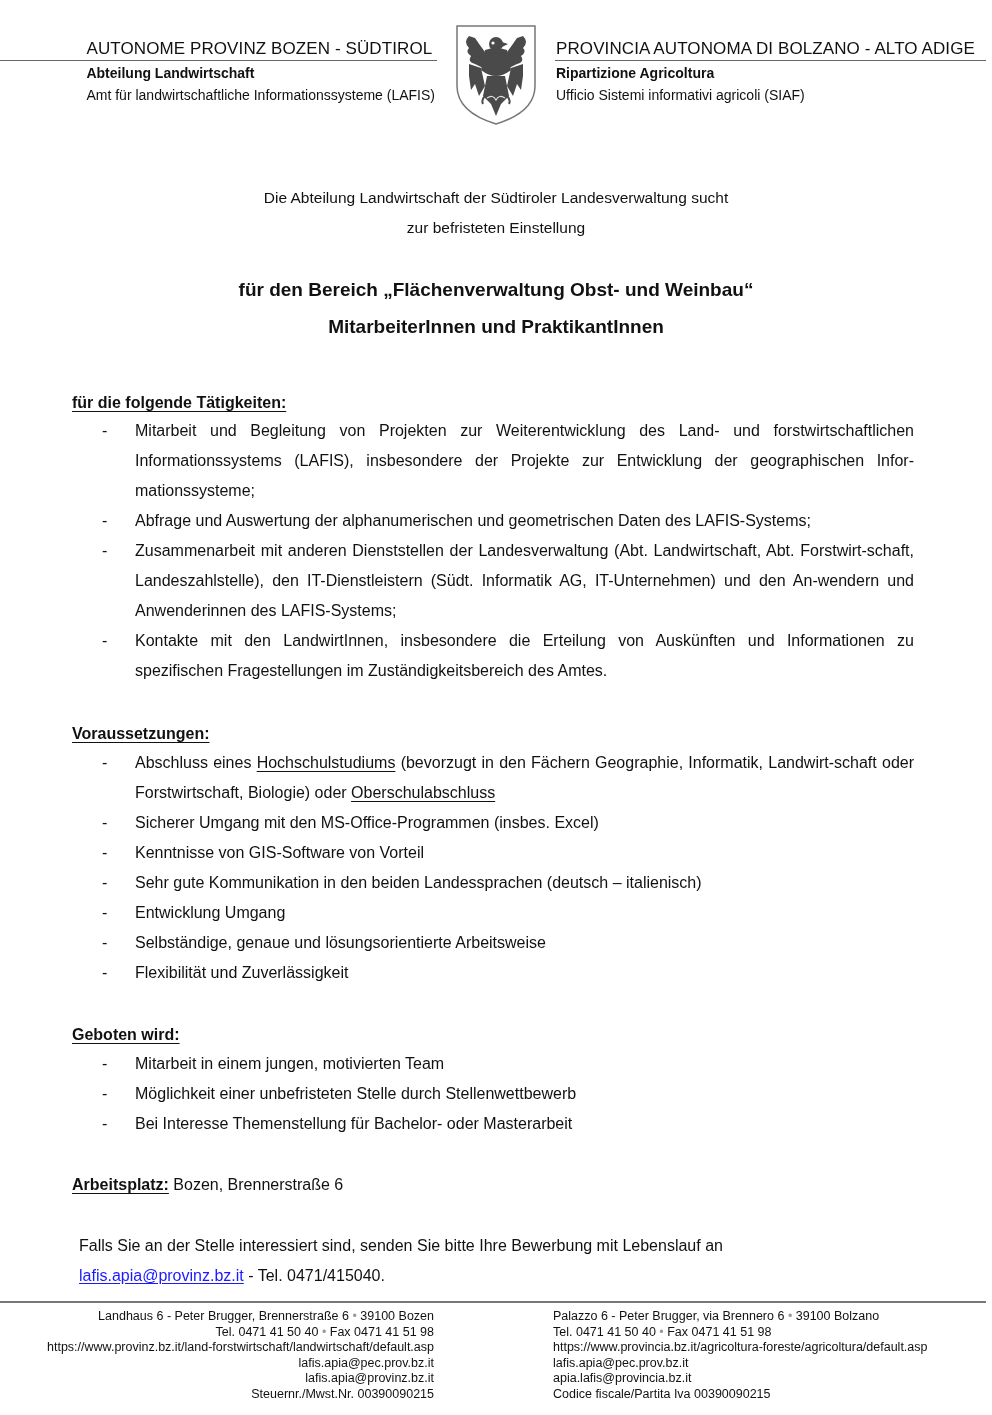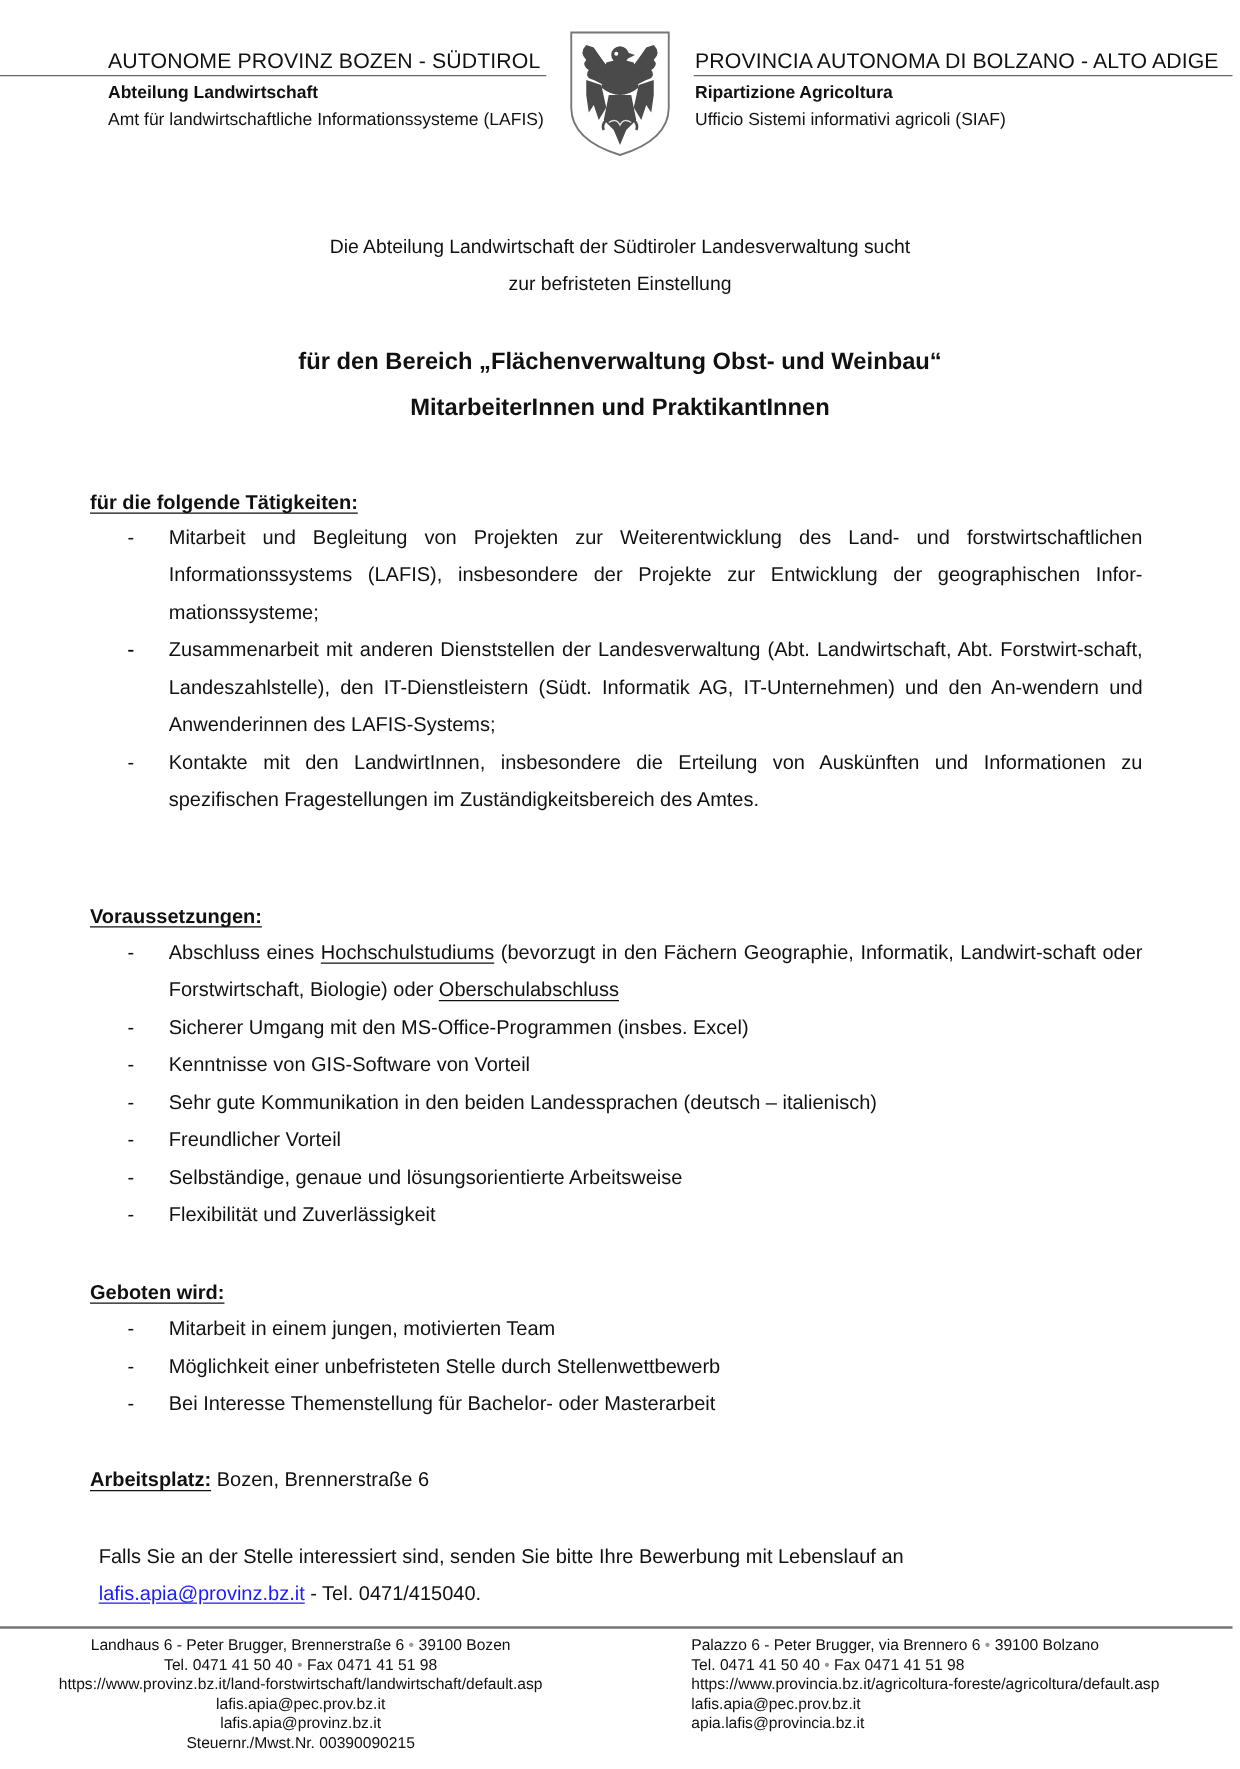--- a/index.html
+++ b/index.html
@@ -153,21 +153,21 @@
       border-top: 2px solid #777;
     }
     .footer-col {
       position: absolute;
       top: 1309px;
       font-size: 12.5px;
       line-height: 15.6px;
       color: #111;
       white-space: nowrap;
     }
-    .footer-left { right: 558px; text-align: center; }
+    .footer-left { right: 558px; text-align: right; }
     .footer-right { left: 553px; text-align: left; }
     .sep { color: #999; }
   </style>
 </head>
 <body>
 
 <div class="lh-left">
   <div class="lh-title">AUTONOME PROVINZ BOZEN - SÜDTIROL</div>
   <div class="lh-dept">Abteilung Landwirtschaft</div>
   <div class="lh-office">Amt für landwirtschaftliche Informationssysteme (LAFIS)</div>
@@ -209,32 +209,32 @@
 </div>
 
 <div class="headline">
   <div>für den Bereich „Flächenverwaltung Obst- und Weinbau“</div>
   <div>MitarbeiterInnen und PraktikantInnen</div>
 </div>
 
 <div class="section-heading" style="top:393px;">für die folgende Tätigkeiten:</div>
 <ul class="list" style="top:416px;">
   <li><span class="dash">-</span><span>Mitarbeit und Begleitung von Projekten zur Weiterentwicklung des Land- und forstwirtschaftlichen Informationssystems (LAFIS), insbesondere der Projekte zur Entwicklung der geographischen Infor-mationssysteme;</span></li>
-  <li><span class="dash">-</span></li>
+  <li><span class="dash">-</span><span>Abfrage und Auswertung der alphanumerischen und geometrischen Daten des LAFIS-Systems;</span></li>
   <li><span class="dash">-</span><span>Zusammenarbeit mit anderen Dienststellen der Landesverwaltung (Abt. Landwirtschaft, Abt. Forstwirt-schaft, Landeszahlstelle), den IT-Dienstleistern (Südt. Informatik AG, IT-Unternehmen) und den An-wendern und Anwenderinnen des LAFIS-Systems;</span></li>
   <li><span class="dash">-</span><span>Kontakte mit den LandwirtInnen, insbesondere die Erteilung von Auskünften und Informationen zu spezifischen Fragestellungen im Zuständigkeitsbereich des Amtes.</span></li>
 </ul>
 
 <div class="section-heading" style="top:724px;">Voraussetzungen:</div>
 <ul class="list" style="top:748px;">
   <li><span class="dash">-</span><span>Abschluss eines </span><span class="u">Hochschulstudiums</span><span> (bevorzugt in den Fächern Geographie, Informatik, Landwirt-schaft oder Forstwirtschaft, Biologie) oder </span><span class="u">Oberschulabschluss</span></li>
   <li><span class="dash">-</span><span>Sicherer Umgang mit den MS-Office-Programmen (insbes. Excel)</span></li>
   <li><span class="dash">-</span><span>Kenntnisse von GIS-Software von Vorteil</span></li>
   <li><span class="dash">-</span><span>Sehr gute Kommunikation in den beiden Landessprachen (deutsch – italienisch)</span></li>
-  <li><span class="dash">-</span><span>Freundlicher Vorteil</span></li>
+  <li><span class="dash">-</span><span>Entwicklung Umgang</span></li>
   <li><span class="dash">-</span><span>Selbständige, genaue und lösungsorientierte Arbeitsweise</span></li>
   <li><span class="dash">-</span><span>Flexibilität und Zuverlässigkeit</span></li>
 </ul>
 
 <div class="section-heading" style="top:1025px;">Geboten wird:</div>
 <ul class="list" style="top:1049px;">
   <li><span class="dash">-</span><span>Mitarbeit in einem jungen, motivierten Team</span></li>
   <li><span class="dash">-</span><span>Möglichkeit einer unbefristeten Stelle durch Stellenwettbewerb</span></li>
   <li><span class="dash">-</span><span>Bei Interesse Themenstellung für Bachelor- oder Masterarbeit</span></li>
 </ul>
@@ -260,13 +260,14 @@
   <div>lafis.apia@provinz.bz.it</div>
   <div>Steuernr./Mwst.Nr. 00390090215</div>
 </div>
 
 <div class="footer-col footer-right">
   <div><span>Palazzo 6 - Peter Brugger, via Brennero 6</span> <span class="sep">•</span> <span>39100 Bolzano</span></div>
   <div><span>Tel. 0471 41 50 40</span> <span class="sep">•</span> <span>Fax 0471 41 51 98</span></div>
   <div>https://www.provincia.bz.it/agricoltura-foreste/agricoltura/default.asp</div>
   <div>lafis.apia@pec.prov.bz.it</div>
   <div>apia.lafis@provincia.bz.it</div>
+  <div>Codice fiscale/Partita Iva 00390090215</div>
 </div>
 
 </body></html>

